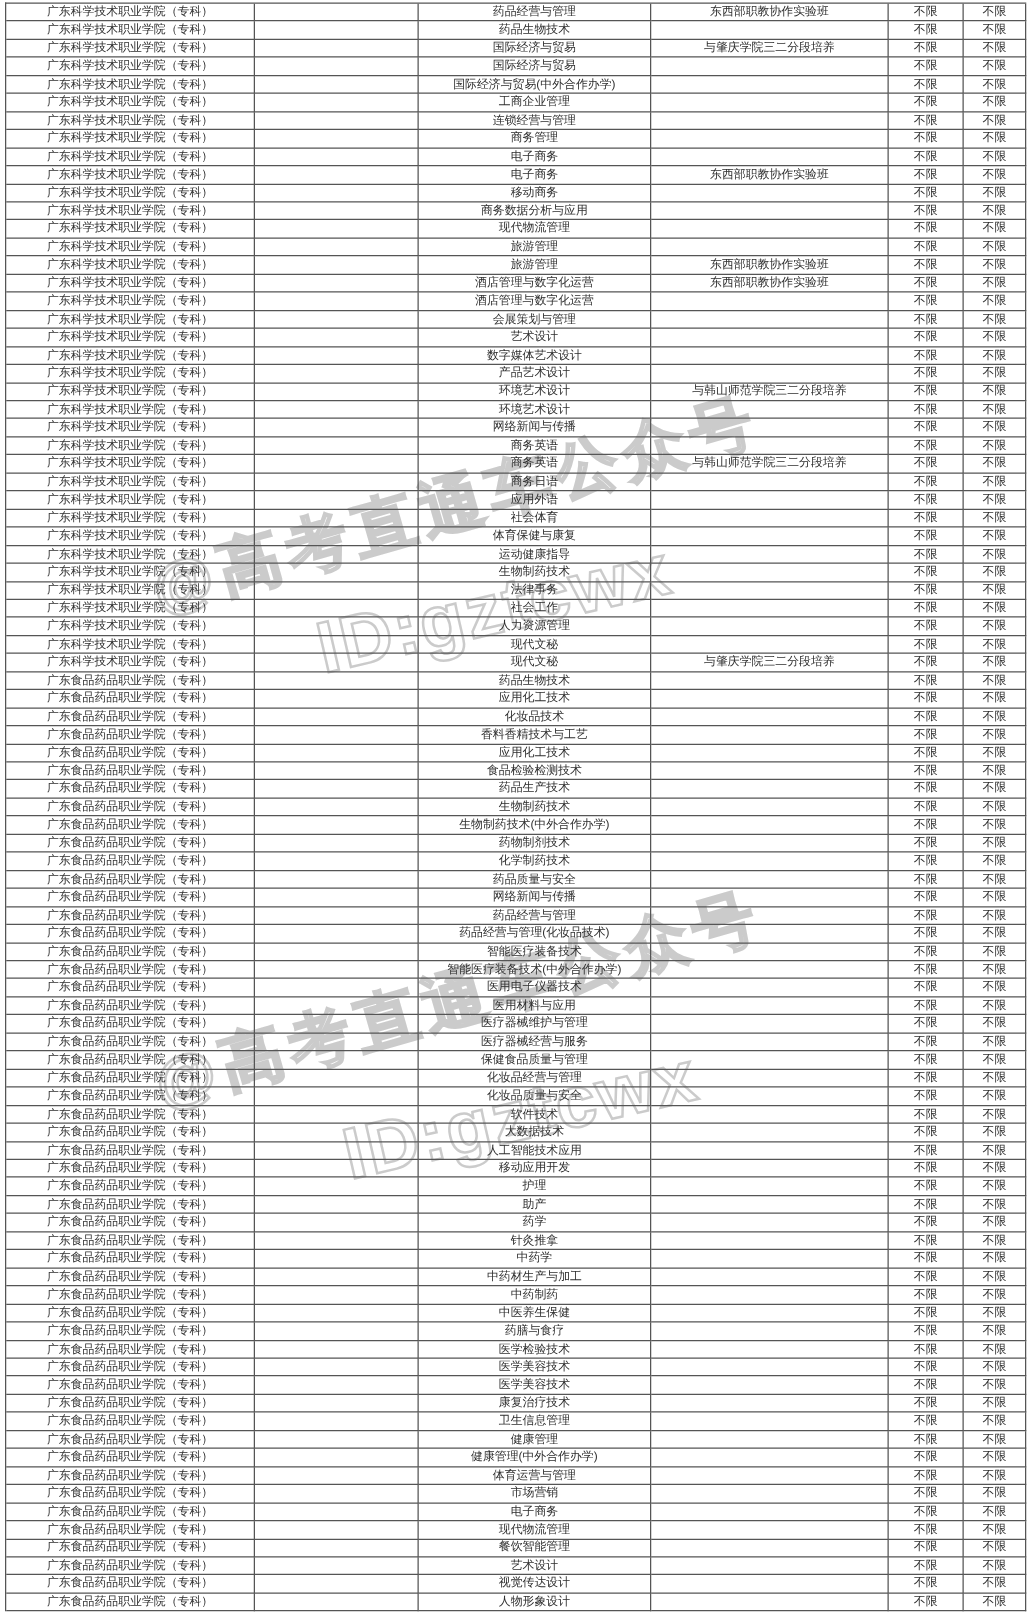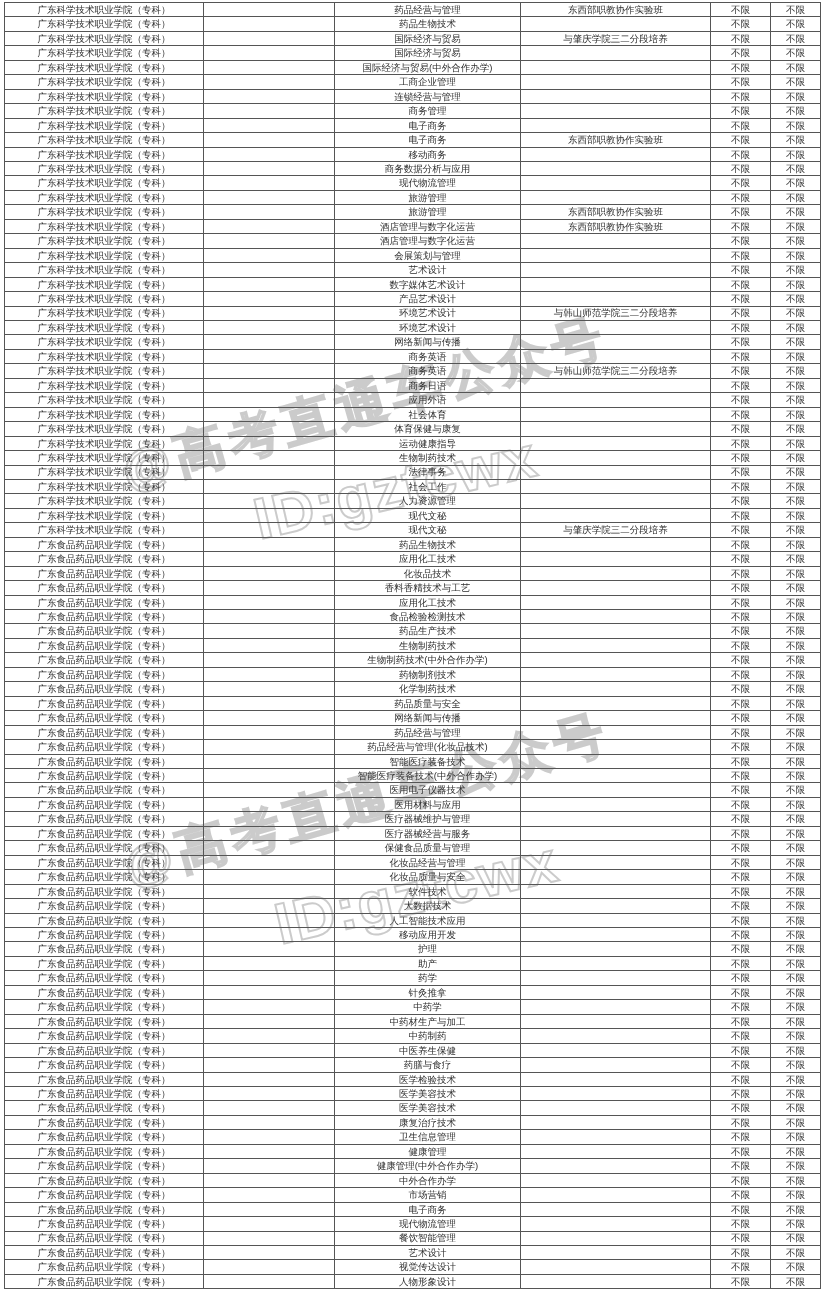--- a/index.html
+++ b/index.html
@@ -137,21 +137,21 @@
     <div class="row"><div class="cell col0">广东食品药品职业学院（专科）</div><div class="cell col1"></div><div class="cell col2">中药制药</div><div class="cell col3"></div><div class="cell col4">不限</div><div class="cell col5">不限</div></div>
     <div class="row"><div class="cell col0">广东食品药品职业学院（专科）</div><div class="cell col1"></div><div class="cell col2">中医养生保健</div><div class="cell col3"></div><div class="cell col4">不限</div><div class="cell col5">不限</div></div>
     <div class="row"><div class="cell col0">广东食品药品职业学院（专科）</div><div class="cell col1"></div><div class="cell col2">药膳与食疗</div><div class="cell col3"></div><div class="cell col4">不限</div><div class="cell col5">不限</div></div>
     <div class="row"><div class="cell col0">广东食品药品职业学院（专科）</div><div class="cell col1"></div><div class="cell col2">医学检验技术</div><div class="cell col3"></div><div class="cell col4">不限</div><div class="cell col5">不限</div></div>
     <div class="row"><div class="cell col0">广东食品药品职业学院（专科）</div><div class="cell col1"></div><div class="cell col2">医学美容技术</div><div class="cell col3"></div><div class="cell col4">不限</div><div class="cell col5">不限</div></div>
     <div class="row"><div class="cell col0">广东食品药品职业学院（专科）</div><div class="cell col1"></div><div class="cell col2">医学美容技术</div><div class="cell col3"></div><div class="cell col4">不限</div><div class="cell col5">不限</div></div>
     <div class="row"><div class="cell col0">广东食品药品职业学院（专科）</div><div class="cell col1"></div><div class="cell col2">康复治疗技术</div><div class="cell col3"></div><div class="cell col4">不限</div><div class="cell col5">不限</div></div>
     <div class="row"><div class="cell col0">广东食品药品职业学院（专科）</div><div class="cell col1"></div><div class="cell col2">卫生信息管理</div><div class="cell col3"></div><div class="cell col4">不限</div><div class="cell col5">不限</div></div>
     <div class="row"><div class="cell col0">广东食品药品职业学院（专科）</div><div class="cell col1"></div><div class="cell col2">健康管理</div><div class="cell col3"></div><div class="cell col4">不限</div><div class="cell col5">不限</div></div>
     <div class="row"><div class="cell col0">广东食品药品职业学院（专科）</div><div class="cell col1"></div><div class="cell col2">健康管理(中外合作办学)</div><div class="cell col3"></div><div class="cell col4">不限</div><div class="cell col5">不限</div></div>
-    <div class="row"><div class="cell col0">广东食品药品职业学院（专科）</div><div class="cell col1"></div><div class="cell col2">中外合作办学</div><div class="cell col3"></div><div class="cell col4">不限</div><div class="cell col5">不限</div></div>
+    <div class="row"><div class="cell col0">广东食品药品职业学院（专科）</div><div class="cell col1"></div><div class="cell col2">体育运营与管理</div><div class="cell col3"></div><div class="cell col4">不限</div><div class="cell col5">不限</div></div>
     <div class="row"><div class="cell col0">广东食品药品职业学院（专科）</div><div class="cell col1"></div><div class="cell col2">市场营销</div><div class="cell col3"></div><div class="cell col4">不限</div><div class="cell col5">不限</div></div>
     <div class="row"><div class="cell col0">广东食品药品职业学院（专科）</div><div class="cell col1"></div><div class="cell col2">电子商务</div><div class="cell col3"></div><div class="cell col4">不限</div><div class="cell col5">不限</div></div>
     <div class="row"><div class="cell col0">广东食品药品职业学院（专科）</div><div class="cell col1"></div><div class="cell col2">现代物流管理</div><div class="cell col3"></div><div class="cell col4">不限</div><div class="cell col5">不限</div></div>
     <div class="row"><div class="cell col0">广东食品药品职业学院（专科）</div><div class="cell col1"></div><div class="cell col2">餐饮智能管理</div><div class="cell col3"></div><div class="cell col4">不限</div><div class="cell col5">不限</div></div>
     <div class="row"><div class="cell col0">广东食品药品职业学院（专科）</div><div class="cell col1"></div><div class="cell col2">艺术设计</div><div class="cell col3"></div><div class="cell col4">不限</div><div class="cell col5">不限</div></div>
     <div class="row"><div class="cell col0">广东食品药品职业学院（专科）</div><div class="cell col1"></div><div class="cell col2">视觉传达设计</div><div class="cell col3"></div><div class="cell col4">不限</div><div class="cell col5">不限</div></div>
     <div class="row"><div class="cell col0">广东食品药品职业学院（专科）</div><div class="cell col1"></div><div class="cell col2">人物形象设计</div><div class="cell col3"></div><div class="cell col4">不限</div><div class="cell col5">不限</div></div>
   </div>
 
 </body></html>

